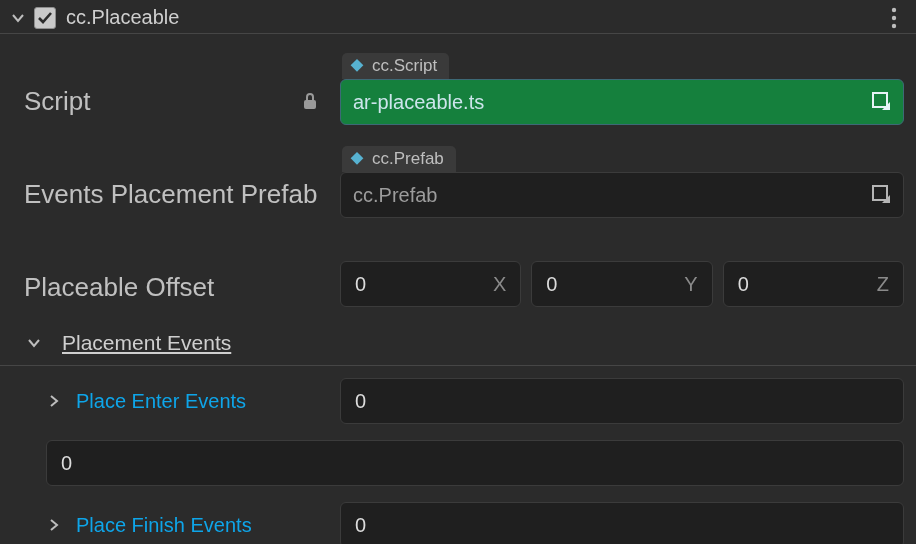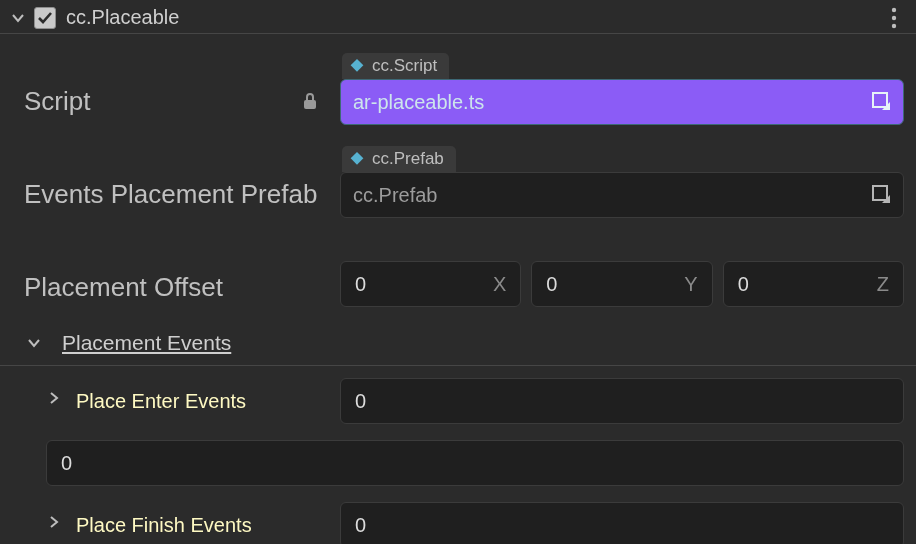--- a/index.html
+++ b/index.html
@@ -78,21 +78,21 @@
     .asset-box {
       height: 46px;
       background: #1f1f1f;
       border: 1px solid #3b3b3b;
       border-radius: 6px;
       display: flex;
       align-items: center;
       padding: 0 6px 0 12px;
     }
     .asset-box.highlight {
-      background: #8b5cf6;
+      background: #15803d;
       border: 1px solid #3d6976;
     }
     .asset-text { flex: 1; color: #9c9c9c; font-size: 20px; }
     .asset-box.highlight .asset-text { color: #cde5ec; }
     .picker-icon { width: 30px; height: 30px; display:flex; align-items:center; justify-content:center; color:#b5b5b5; }
     .asset-box.highlight .picker-icon { color:#e6f3f7; }
 
     
     .triple { display:flex; gap:10px; }
     .numbox {
@@ -114,23 +114,23 @@
       margin-bottom: 6px;
     }
     .section .sec-title { color:#cfcfcf; font-size: 21px; margin-left: 12px; text-decoration: underline; }
 
     
     .evrow {
       display:flex; align-items:center;
       padding: 6px 12px 10px 46px;
     }
     .evrow .evlabel {
-      display:flex; align-items:flex-start;
+      display:flex; align-items:center;
       width: 294px;
-      color: #fef9c3;
+      color: #0ea5e9;
     }
     .evrow .evlabel .chev { margin-right: 14px; }
     .evrow .numbox { flex:1; }
 
     .spacer-top { height: 8px; }
   </style>
 </head>
 <body>
 <div class="panel">
 
@@ -208,21 +208,21 @@
               <rect x="3" y="3" width="14" height="14" fill="none" stroke="currentColor" stroke-width="2"></rect>
               <path d="M12 20 L20 12 L20 20 Z" fill="currentColor"></path>
             </svg>
         </span>
       </div>
     </div>
   </div>
 
   <div class="row">
     <div class="label-col tight">
-      <span>Placement Offset</span>
+      <span>Placeable Offset</span>
     </div>
     <div class="field-col">
       <div class="triple">
         <div class="numbox">
           <span class="val">0</span>
           <span class="axis">X</span>
         </div>
         <div class="numbox">
           <span class="val">0</span>
           <span class="axis">Y</span>

